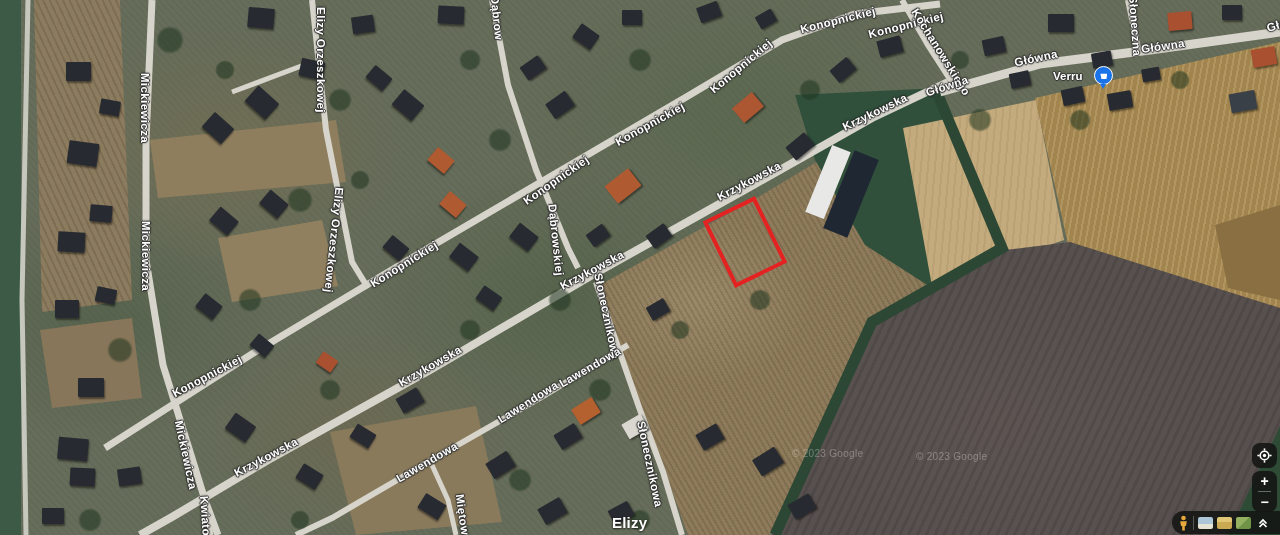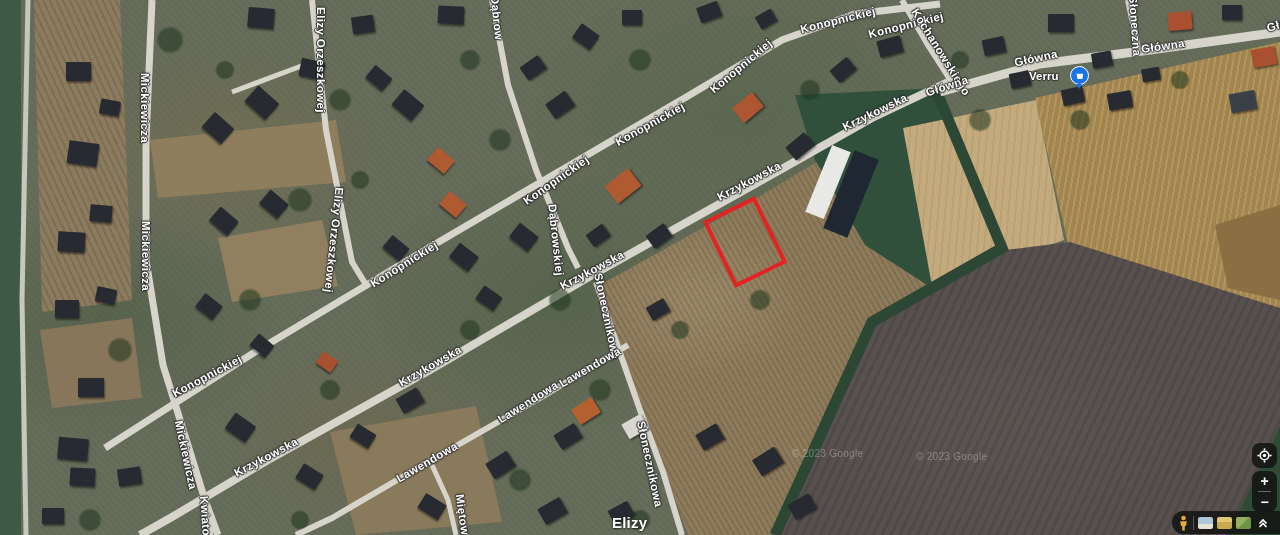--- a/index.html
+++ b/index.html
@@ -39,21 +39,21 @@
   
   .bldg{position:absolute;}
   
   .slabel{position:absolute;color:#fff;font-size:11.5px;font-weight:600;letter-spacing:.4px;white-space:nowrap;
       text-shadow:-1px 0 1px rgba(45,45,45,.95),1px 0 1px rgba(45,45,45,.95),0 -1px 1px rgba(45,45,45,.95),0 1px 1px rgba(45,45,45,.95),0 0 3px rgba(0,0,0,.55);}
   .house{position:absolute;border-radius:1px;box-shadow:1px 2px 2px rgba(0,0,0,.45);}
   .tree{position:absolute;border-radius:50%;}
   
   .parcel{position:absolute;left:716px;top:205px;width:50px;height:66px;border:4px solid #e52222;transform:rotate(-26deg);}
   
-  .poi{position:absolute;left:1029px;top:66px;display:flex;align-items:center;gap:12px;}
+  .poi{position:absolute;left:1053px;top:66px;display:flex;align-items:center;gap:12px;}
   .poi-label{color:#fff;font-size:11.5px;font-weight:600;
       text-shadow:-1px 0 1px rgba(45,45,45,.95),1px 0 1px rgba(45,45,45,.95),0 -1px 1px rgba(45,45,45,.95),0 1px 1px rgba(45,45,45,.95);}
   .poi-pin{width:17px;height:17px;border-radius:50%;background:#1a73e8;border:1.5px solid #fff;position:relative;
       display:flex;align-items:center;justify-content:center;}
   .poi-pin::after{content:"";position:absolute;bottom:-5px;left:5px;width:0;height:0;border-left:3px solid transparent;border-right:3px solid transparent;border-top:5px solid #1a73e8;}
   .poi-glyph{width:7px;height:7px;background:#fff;clip-path:polygon(0 25%,100% 25%,85% 100%,15% 100%);}
   
   .gwm{position:absolute;color:rgba(255,255,255,.30);font-size:10px;letter-spacing:.3px;}
   .google-logo{position:absolute;left:612px;top:514px;color:#fff;font-size:15px;font-weight:700;letter-spacing:.2px;
       text-shadow:0 1px 2px rgba(0,0,0,.6),0 0 2px rgba(0,0,0,.4);}

